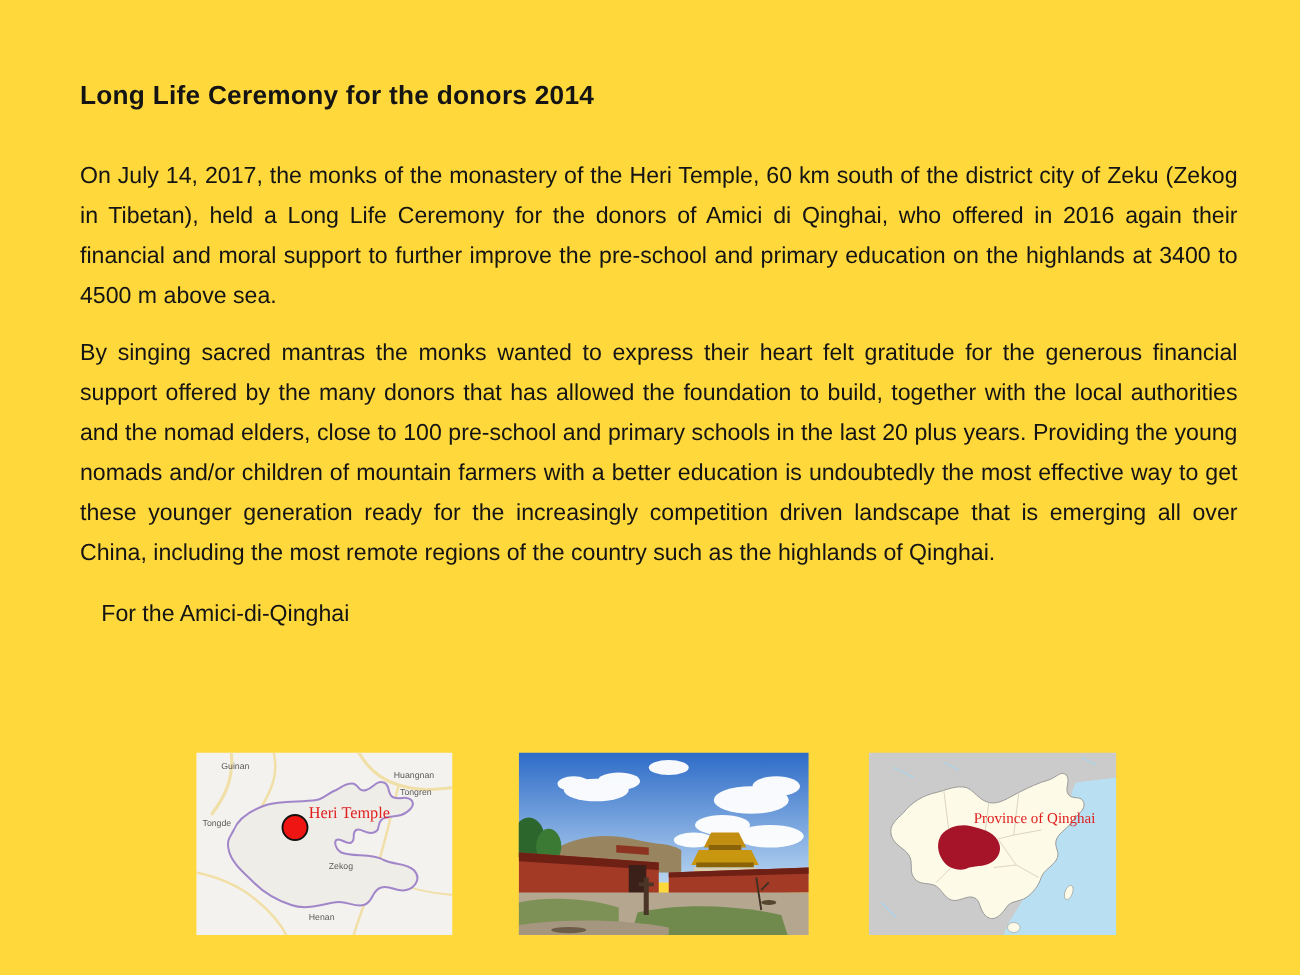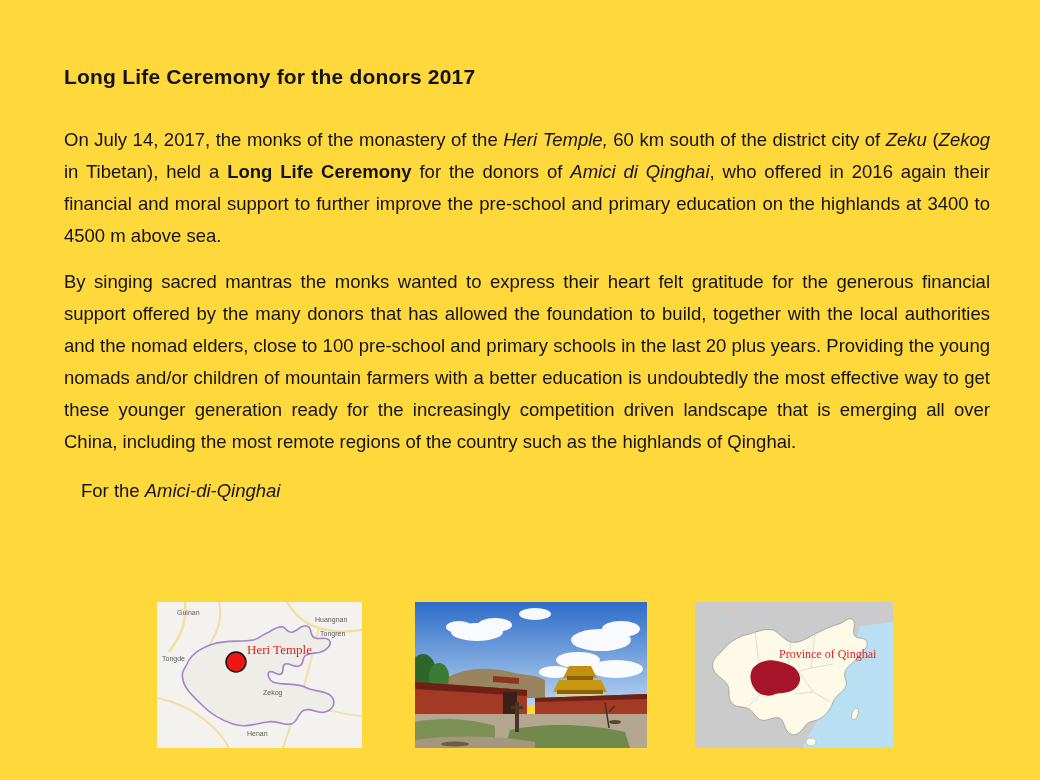--- a/index.html
+++ b/index.html
@@ -14,37 +14,37 @@
   .content { position:absolute; left:64px; top:64px; width:926px; }
   h1.title {
     font-size:21px; line-height:26px; font-weight:bold;
     margin:0 0 34px 0; letter-spacing:0.2px;
   }
   p.para {
     font-size:18.5px; line-height:32px; margin:0 0 14px 0;
   }
   p.justify { text-align:justify; text-justify:inter-word; }
   p.closing, p.signature { margin:17px; }
-  .it { font-style:italic; }
-  .bd { font-weight:bold; }
+  .it { }
+  .bd { font-weight:normal; }
   .figures { position:absolute; left:12px; top:602px; width:1040px; height:188px; }
   .fig { position:absolute; top:0; display:block; }
   .fig-map1  { left:145px; }
   .fig-photo { left:403px; }
   .fig-map2  { left:683px; }
   .maplabel { font-family:"Liberation Sans", sans-serif; fill:#5b5b5b; }
   .redserif { font-family:"Liberation Serif", serif; fill:#e01f1f; }
 </style>
 </head>
 <body>
 
 <div class="slide">
 
   <div class="content">
-    <h1 class="title">Long Life Ceremony for the donors 2017</h1>
+    <h1 class="title">Long Life Ceremony for the donors 2014</h1>
     <p class="para justify"><span>On July 14, 2017, the monks of the monastery of the </span><span class="it">Heri Temple,</span><span> 60 km south of the district city of </span><span class="it">Zeku</span><span> (</span><span class="it">Zekog</span><span> in Tibetan), held a </span><span class="bd">Long Life Ceremony</span><span> for the donors of </span><span class="it">Amici di Qinghai</span><span>, who offered in 2016 again their financial and moral support to further improve the pre-school and primary education on the highlands at 3400 to 4500 m above sea.</span></p>
     <p class="para justify">By singing sacred mantras the monks wanted to express their heart felt gratitude for the generous financial support offered by the many donors that has allowed the foundation to build, together with the local authorities and the nomad elders, close to 100 pre-school and primary schools in the last 20 plus years. Providing the young nomads and/or children of mountain farmers with a better education is undoubtedly the most effective way to get these younger generation ready for the increasingly competition driven landscape that is emerging all over China, including the most remote regions of the country such as the highlands of Qinghai.</p>
     <p class="para closing"><span>For the </span><span class="it">Amici-di-Qinghai</span></p>
   </div>
 
   <div class="figures">
 
     <svg class="fig fig-map1" width="205" height="146" viewBox="0 0 205 146">
       <rect width="205" height="146" fill="#f4f2ee"></rect>
       <g stroke="#f1dfa8" fill="none">

